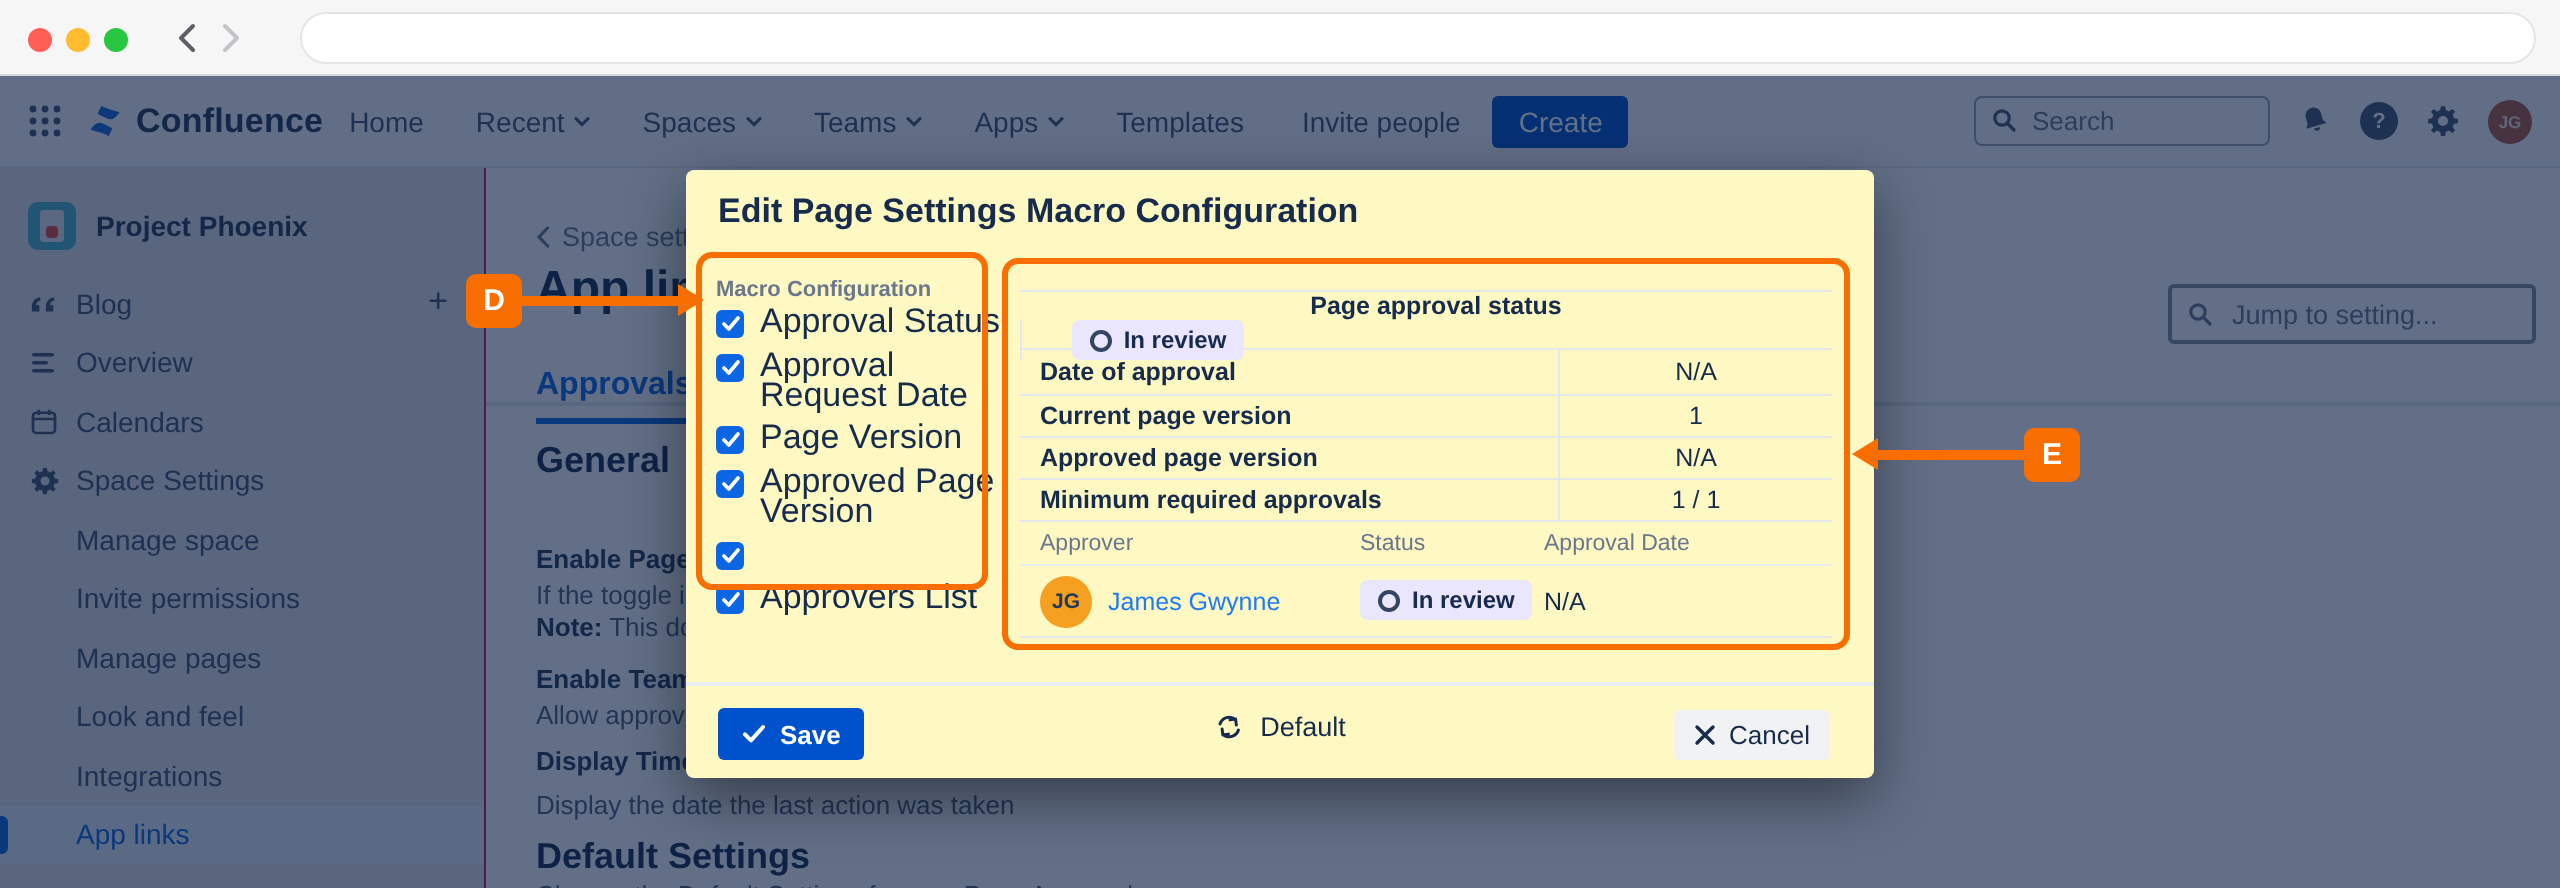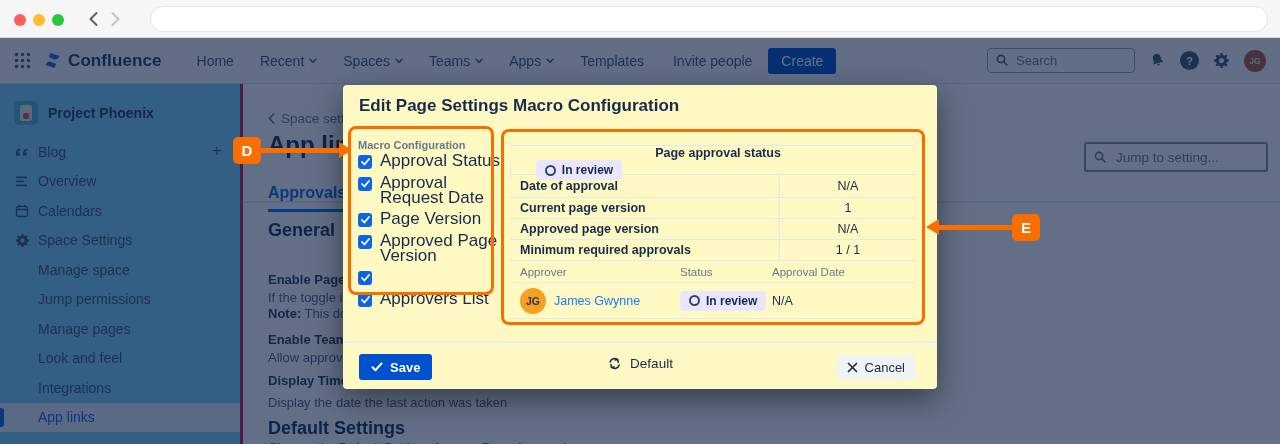--- a/index.html
+++ b/index.html
@@ -14,36 +14,36 @@
   .chrome-arrow { position:absolute; top:10px; width:18px; height:18px; display:flex; align-items:center; justify-content:center; }
   .chrome-arrow.back { left:84px; } .chrome-arrow.fwd { left:106px; }
   .urlbar { position:absolute; left:150px; right:12px; top:6px; height:26px; background:#ffffff; border:1px solid #e4e5e7; border-radius:13px; }
 
   
   .app { position:absolute; top:38px; left:0; right:0; bottom:0; background:#fff; }
 
   
   .topnav { position:absolute; top:0; left:0; right:0; height:46px; background:#fdfdfe; border-bottom:1px solid #ebecf0; display:flex; align-items:center; padding:0 14px; }
   .grid-icon { margin-right:12px; display:flex; }
-  .brand { display:flex; align-items:center; gap:6px; margin-right:22px; }
+  .brand { display:flex; align-items:center; gap:6px; }
   .brand-name { font-size:17px; font-weight:600; color:#253858; letter-spacing:.1px; }
   .nav-item { display:flex; align-items:center; gap:5px; font-size:14px; font-weight:500; color:#44546f; margin:0 13px; white-space:nowrap; }
   .invite { margin:0 12px 0 16px; font-size:14px; font-weight:500; color:#44546f; }
   .create-btn { margin-left:4px; background:#0052cc; color:#fff; font-size:14px; font-weight:500; border:none; border-radius:3px; padding:5px 13px; }
   .nav-right { margin-left:auto; display:flex; align-items:center; gap:14px; }
   .nav-search { position:relative; width:148px; height:25px; }
   .nav-search input { width:100%; height:100%; border:1.5px solid #98a2b3; background:transparent; border-radius:4px; padding:0 8px 0 28px; font-size:13px; color:#44546f; font-family:"Liberation Sans",sans-serif; }
   .nav-search input::placeholder { color:#6b778c; }
   .nav-search .mag { position:absolute; left:7px; top:4px; }
   .help-circle { width:19px; height:19px; border-radius:50%; background:#44546f; color:#fff; font-size:11px; font-weight:700; display:flex; align-items:center; justify-content:center; }
   .avatar { width:22px; height:22px; border-radius:50%; background:#b3573f; color:#f4e3d0; font-size:8.5px; font-weight:700; display:flex; align-items:center; justify-content:center; }
 
   
   .layout { position:absolute; top:46px; left:0; right:0; bottom:0; display:flex; }
-  .sidebar { width:243px; background:#7dd3fc; border-right:3px solid #be185d; flex-shrink:0; }
+  .sidebar { width:243px; background:#e5e5e5; border-right:1px solid #be185d; flex-shrink:0; }
   .space-head { display:flex; align-items:center; gap:10px; margin:17px 0 12px 14px; }
   .space-icon { width:24px; height:24px; border-radius:5px; background:#4fb3ce; position:relative; }
   .space-icon .inner { position:absolute; left:6px; top:4px; width:12px; height:16px; background:#e8eef0; border-radius:2px; }
   .space-icon .dot { position:absolute; left:9px; top:12px; width:6px; height:6px; background:#e4493f; border-radius:2px; }
   .space-name { font-size:14px; font-weight:700; color:#253858; }
   .side-item { height:29.5px; display:flex; align-items:center; padding-left:14px; font-size:14px; color:#44546f; position:relative; }
   .side-item .side-ico { width:16px; margin-right:8px; display:flex; justify-content:center; color:#44546f; font-size:14px; }
   .side-item.sub { padding-left:38px; }
   .side-item .label { }
   .side-item.active { background:#e9f0fb; color:#0c66e4; font-weight:500; }
@@ -264,21 +264,21 @@
             <svg width="15" height="15" viewBox="0 0 16 16">
                 <path fill="#44546f" fill-rule="evenodd" d="M7 1h2l.3 1.8 1.6.7 1.4-1.2 1.4 1.4-1.2 1.4.7 1.6L15 7v2l-1.8.3-.7 1.6 1.2 1.4-1.4 1.4-1.4-1.2-1.6.7L9 15H7l-.3-1.8-1.6-.7-1.4 1.2-1.4-1.4 1.2-1.4-.7-1.6L1 9V7l1.8-.3.7-1.6-1.2-1.4 1.4-1.4 1.4 1.2 1.6-.7L7 1zm1 4.6A2.4 2.4 0 1 0 8 10.4 2.4 2.4 0 0 0 8 5.6z"></path>
               </svg>
           </span>
             <span class="label">Space Settings</span>
         </div>
         <div class="side-item sub">
             <span class="label">Manage space</span>
           </div>
         <div class="side-item sub">
-            <span class="label">Jump permissions</span>
+            <span class="label">Invite permissions</span>
           </div>
         <div class="side-item sub">
             <span class="label">Manage pages</span>
           </div>
         <div class="side-item sub">
             <span class="label">Look and feel</span>
           </div>
         <div class="side-item sub">
             <span class="label">Integrations</span>
           </div>

